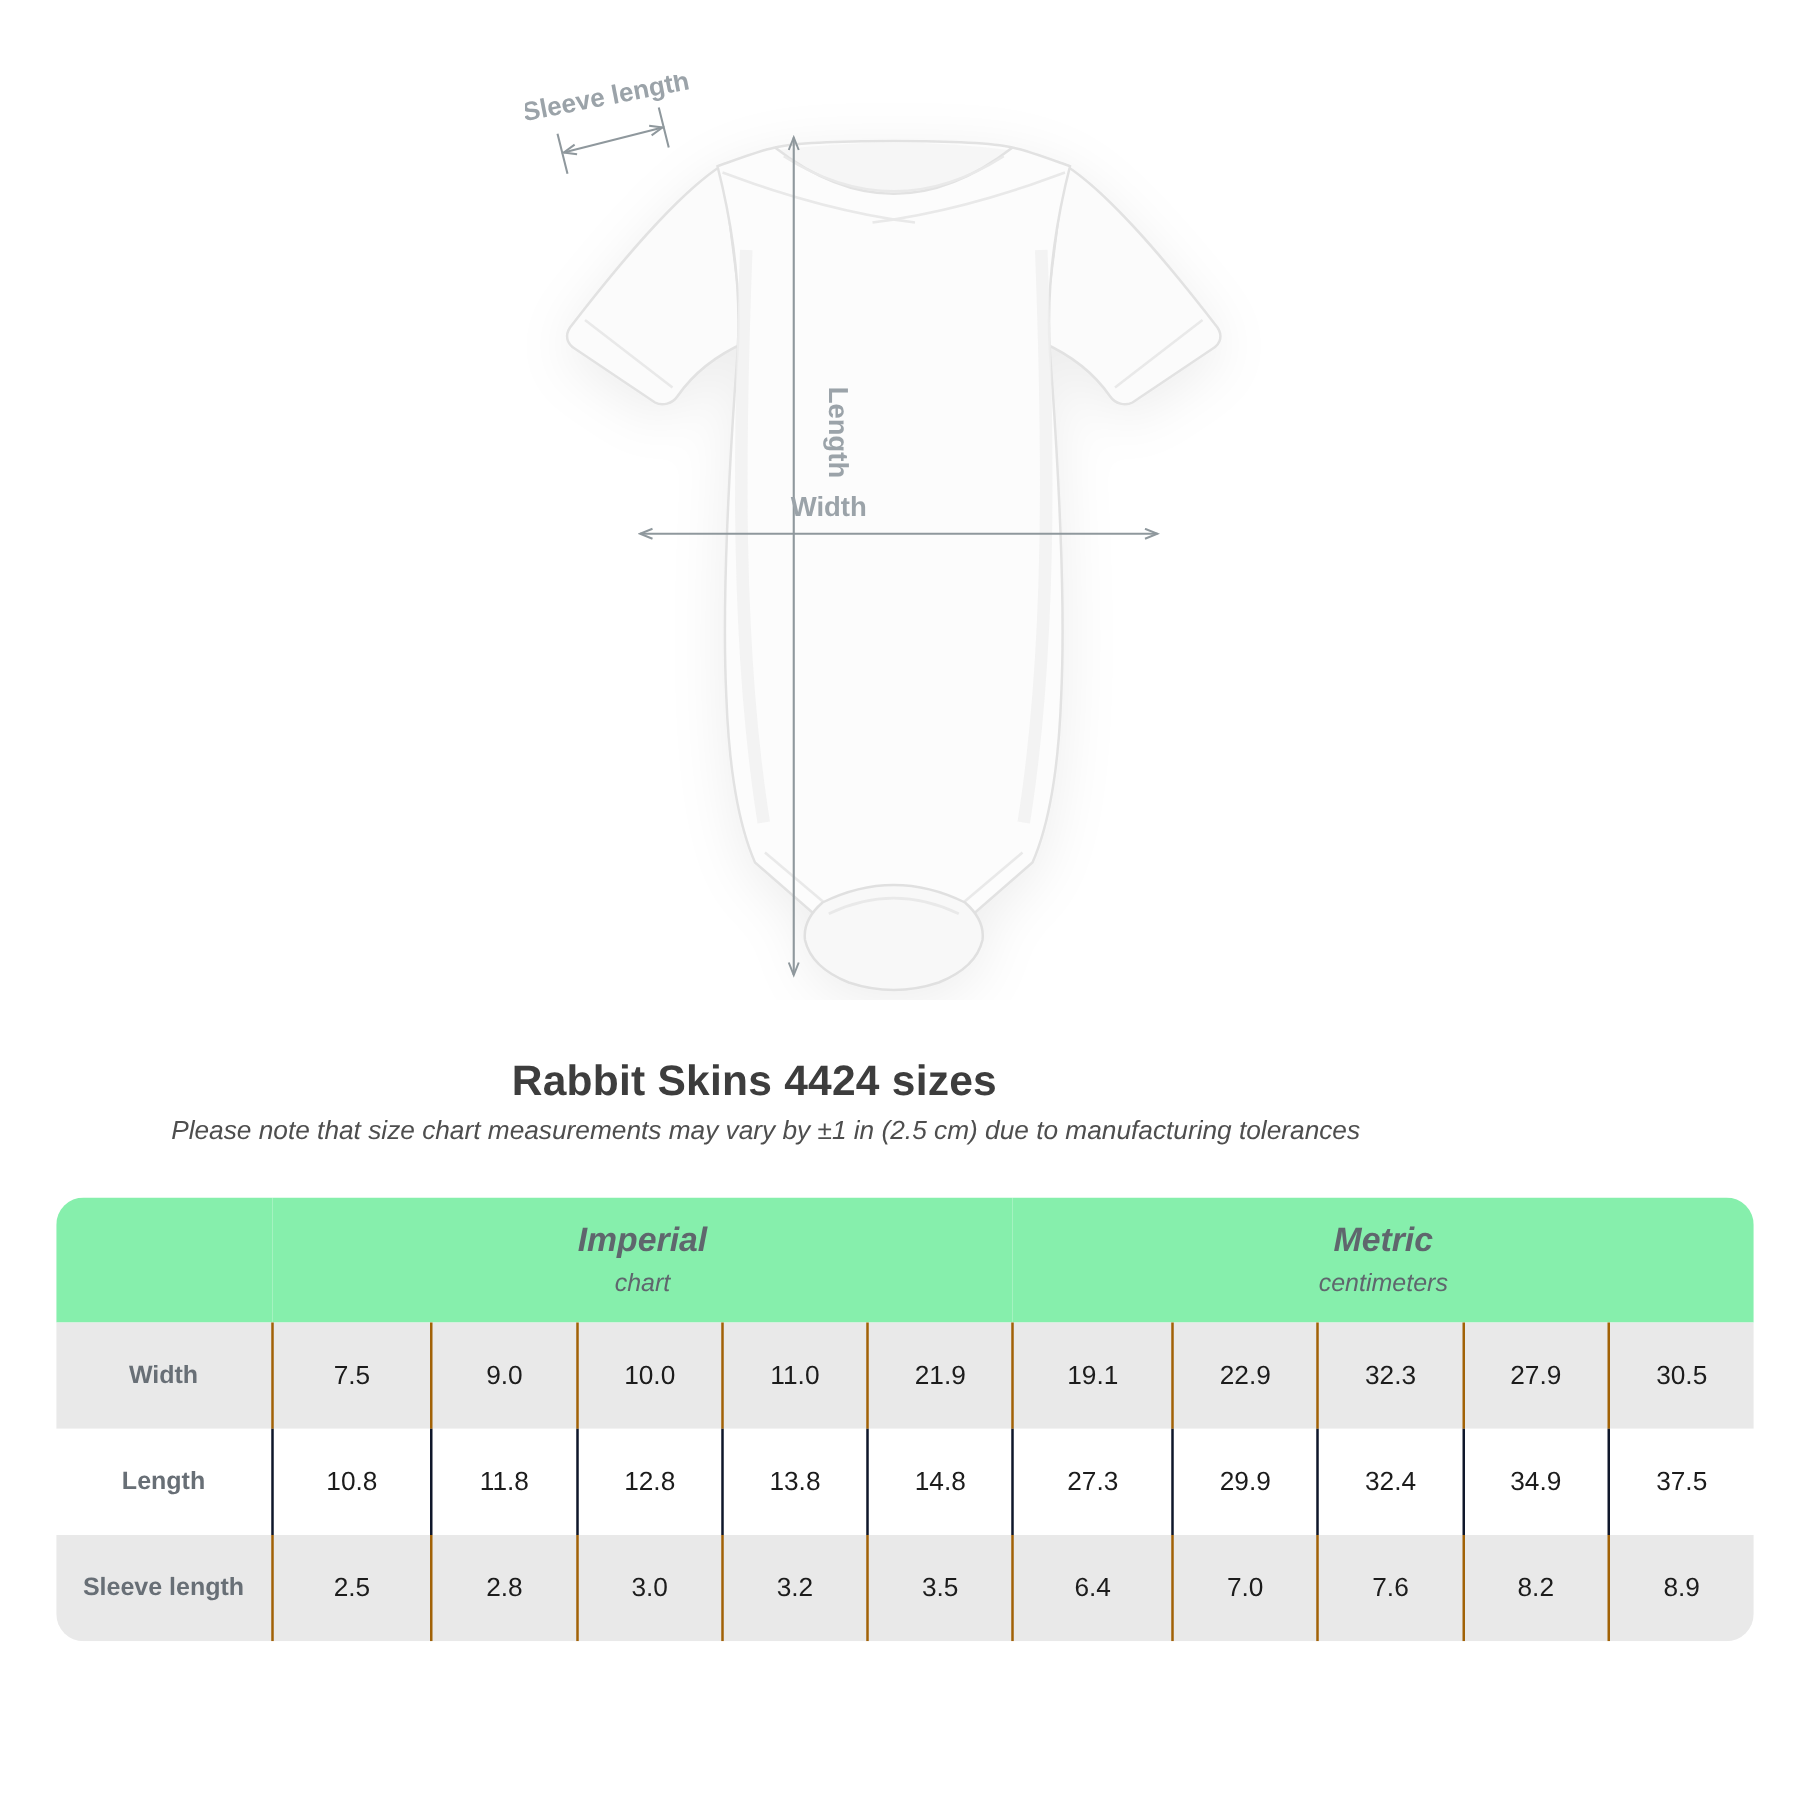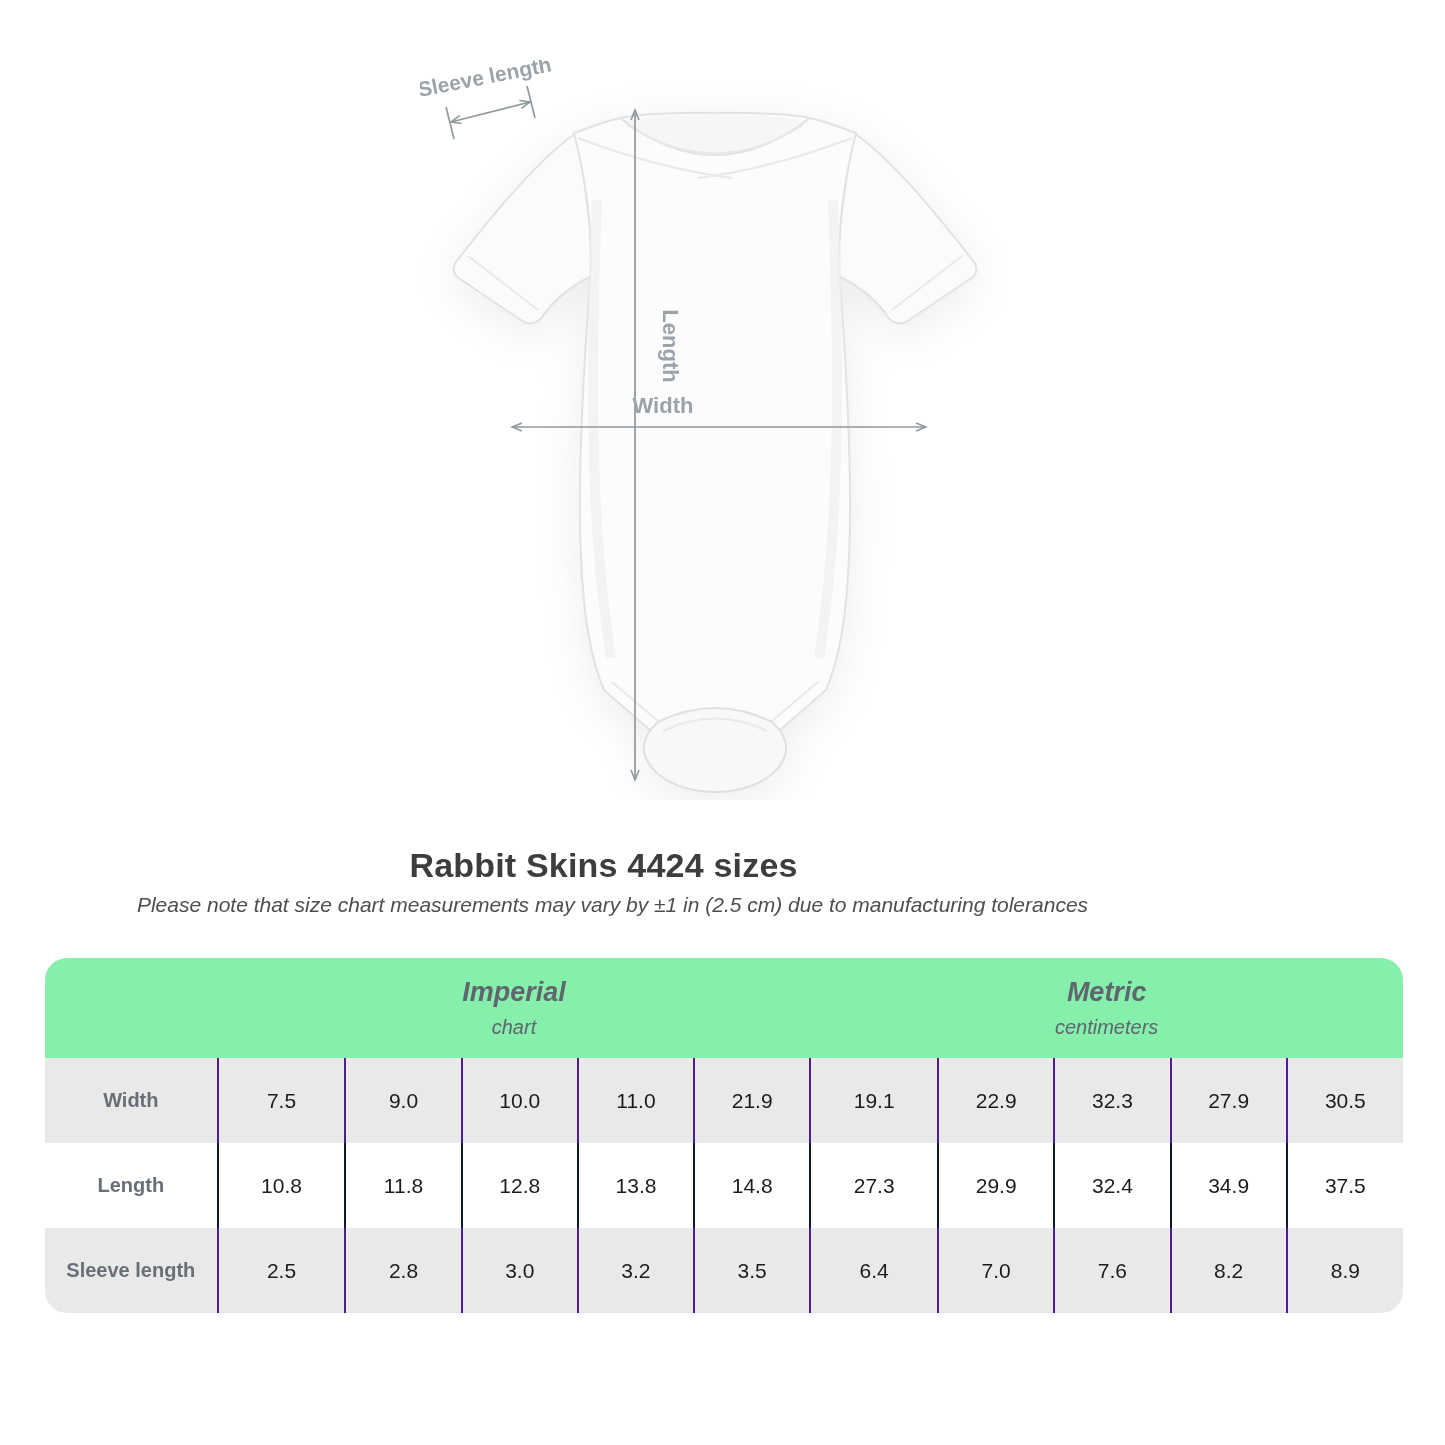--- a/index.html
+++ b/index.html
@@ -44,21 +44,21 @@
   tr.cols th{
     background:#ffffff;height:84px;font-size:20px;font-weight:bold;color:#686f76;
     white-space:pre-line;line-height:1.25;border-left:2px solid #e5e5e5;
   }
   tr.cols th:first-child{border-left:none;}
 
   
   tr.row{height:85px;}
   tr.row td{font-size:21px;color:#1c1c1c;border-left:2px solid #0f172a;}
   tr.row td.lbl{font-size:20px;font-weight:bold;color:#686f76;border-left:none;}
-  tr.r-gray td{background:#e9e9e9;border-left:2px solid #4c1d95;}
+  tr.r-gray td{background:#e9e9e9;border-left:2px solid #a16207;}
   tr.r-gray td.lbl{border-left:none;}
   tr.r-white td{background:#ffffff;}
 </style>
 </head>
 <body>
 
 <div class="fig">
   <svg viewBox="0 0 600 740">
     <g class="garment">
 

